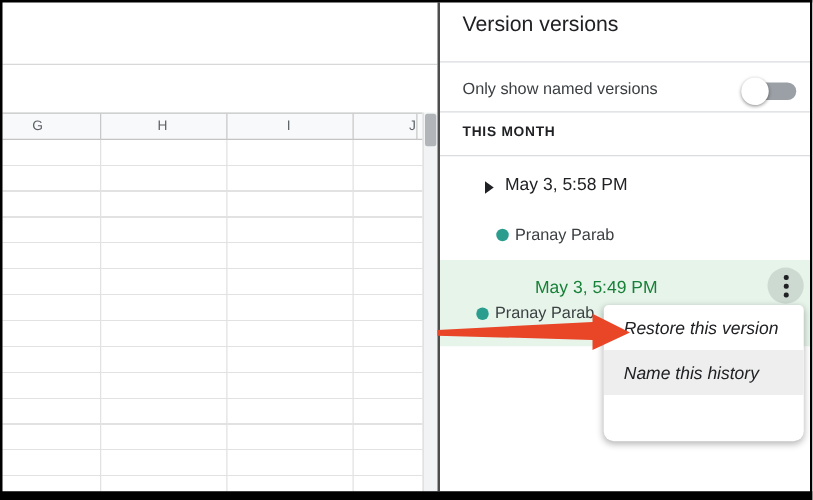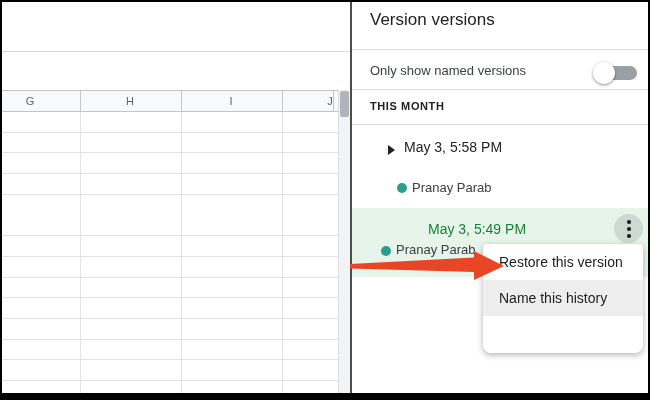--- a/index.html
+++ b/index.html
@@ -77,21 +77,21 @@
   .kebab-btn { position:absolute; left:262px; top:6px; width:29px; height:29px; border-radius:50%;
                background:rgba(95,99,104,.18); cursor:pointer; }
   .kebab-dot { position:absolute; left:13px; width:3.5px; height:3.5px; border-radius:50%; background:#202124; }
   .kebab-dot:nth-child(1){ top:6px; }
   .kebab-dot:nth-child(2){ top:13px; }
   .kebab-dot:nth-child(3){ top:20px; }
 
   
   .context-menu { position:absolute; left:483px; top:244px; width:160px; height:109px; background:#fff;
                   border-radius:4px 4px 8px 8px; box-shadow:0 2px 6px rgba(0,0,0,.3); z-index:40; overflow:hidden; }
-  .menu-item { width:100%; height:36px; line-height:36px; padding-left:16px; font-size:14px; color:#202124; cursor:pointer; }
+  .menu-item { width:100%; height:36px; line-height:36px; padding-left:16px; font-size:14px; color:#202124; cursor:pointer;font-style:italic; }
   .menu-item.hover { background:#eeeeee; }
 
   
   .annotation-arrow { position:absolute; left:348px; top:247px; width:158px; height:36px; z-index:60; }
 </style>
 </head>
 <body>
 
 <div id="app">
 

